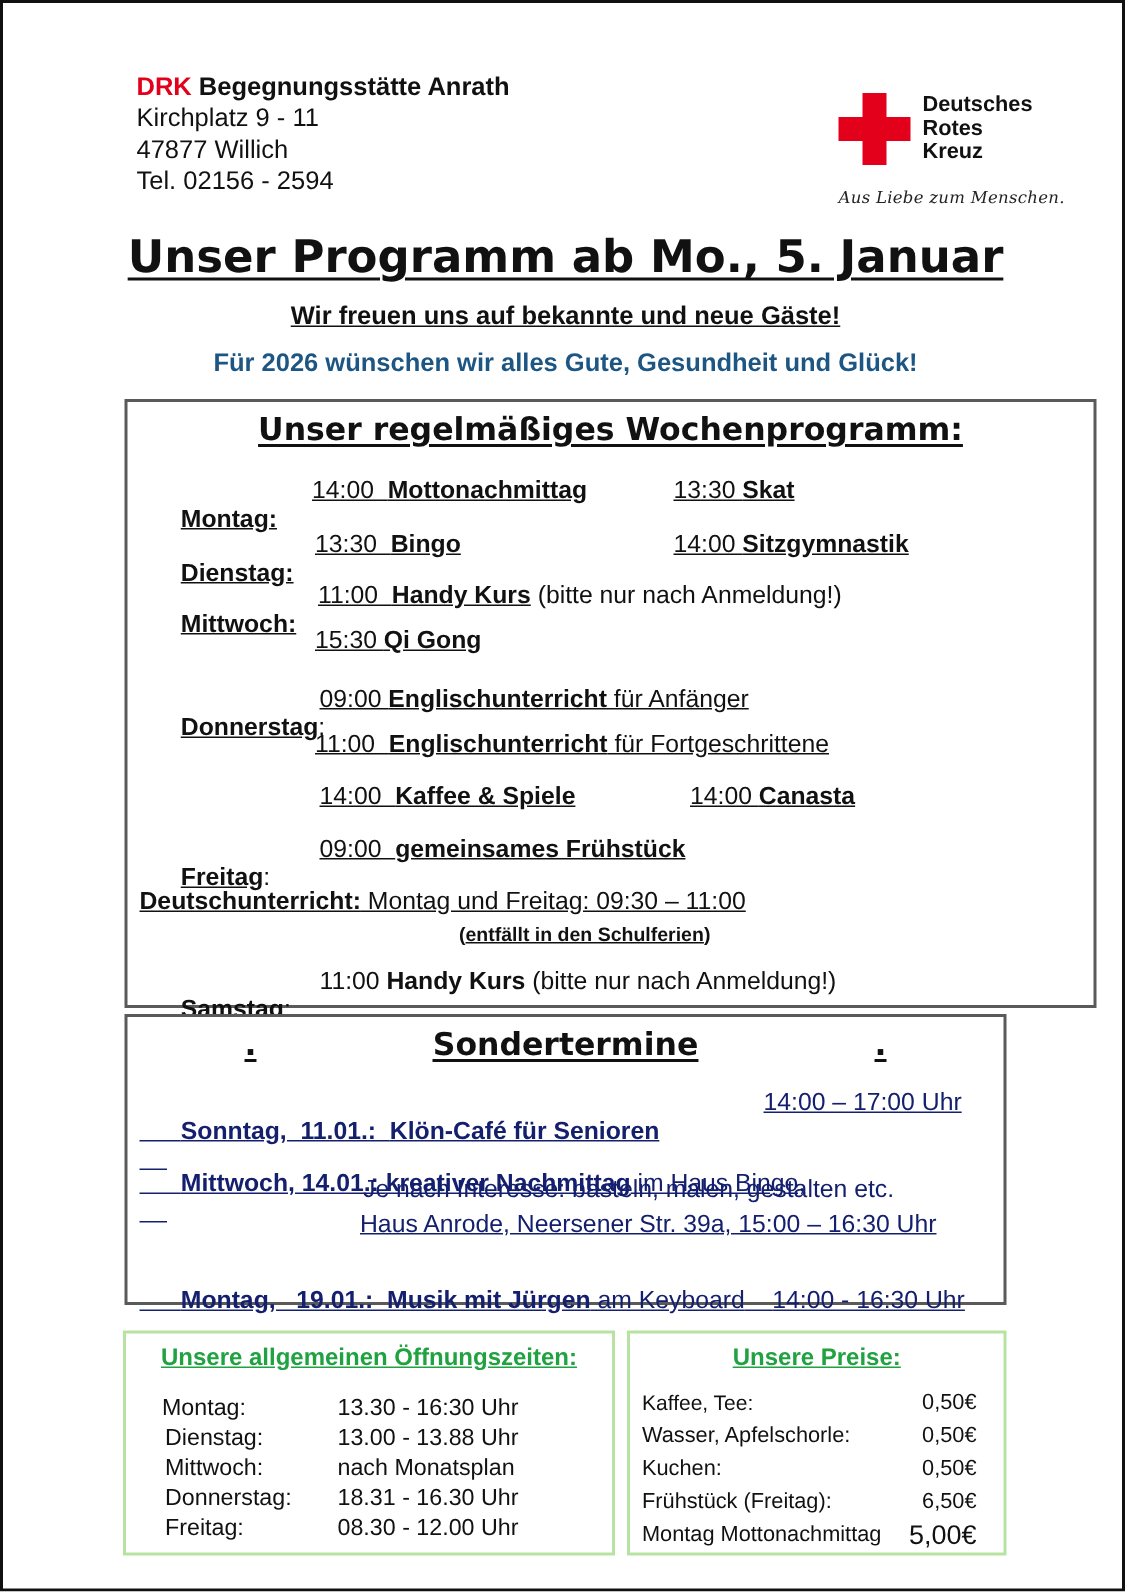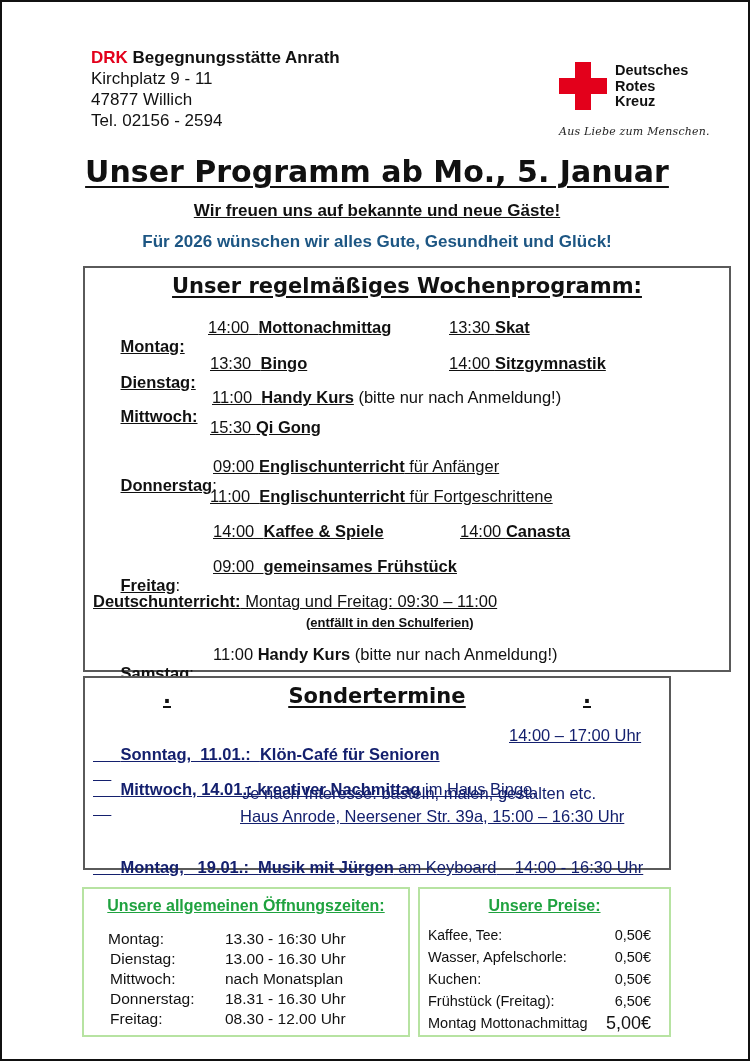--- a/index.html
+++ b/index.html
@@ -139,21 +139,21 @@
     <div class="row u" style="left: 8px; top: 161px; white-space: pre;">
       <span class="b">Montag,   19.01.:  </span><span class="b">Musik mit Jürgen</span><span> am Keyboard</span><span>&nbsp;&nbsp;&nbsp;&nbsp;</span><span>14:00 - 16:30 Uhr</span>
     </div>
   </div>
 
   <div class="gbox hours">
     <div class="gtitle"><span>Unsere allgemeinen Öffnungszeiten:</span></div>
     <div class="line" style="left: 24px; top: 40px; white-space: pre;">Montag:</div>
     <div class="line" style="left: 141px; top: 40px; white-space: pre;">13.30 - 16:30 Uhr</div>
     <div class="line" style="left: 26px; top: 60px; white-space: pre;">Dienstag:</div>
-    <div class="line" style="left: 141px; top: 60px; white-space: pre;">13.00 - 16.30 Uhr</div>
+    <div class="line" style="left: 141px; top: 60px; white-space: pre;">13.00 - 13.88 Uhr</div>
     <div class="line" style="left: 26px; top: 80px; white-space: pre;">Mittwoch:</div>
     <div class="line" style="left: 141px; top: 80px; white-space: pre;">nach Monatsplan</div>
     <div class="line" style="left: 26px; top: 100px; white-space: pre;">Donnerstag:</div>
     <div class="line" style="left: 141px; top: 100px; white-space: pre;">18.31 - 16.30 Uhr</div>
     <div class="line" style="left: 26px; top: 120px; white-space: pre;">Freitag:</div>
     <div class="line" style="left: 141px; top: 120px; white-space: pre;">08.30 - 12.00 Uhr</div>
   </div>
 
   <div class="gbox prices">
     <div class="gtitle"><span>Unsere Preise:</span></div>

